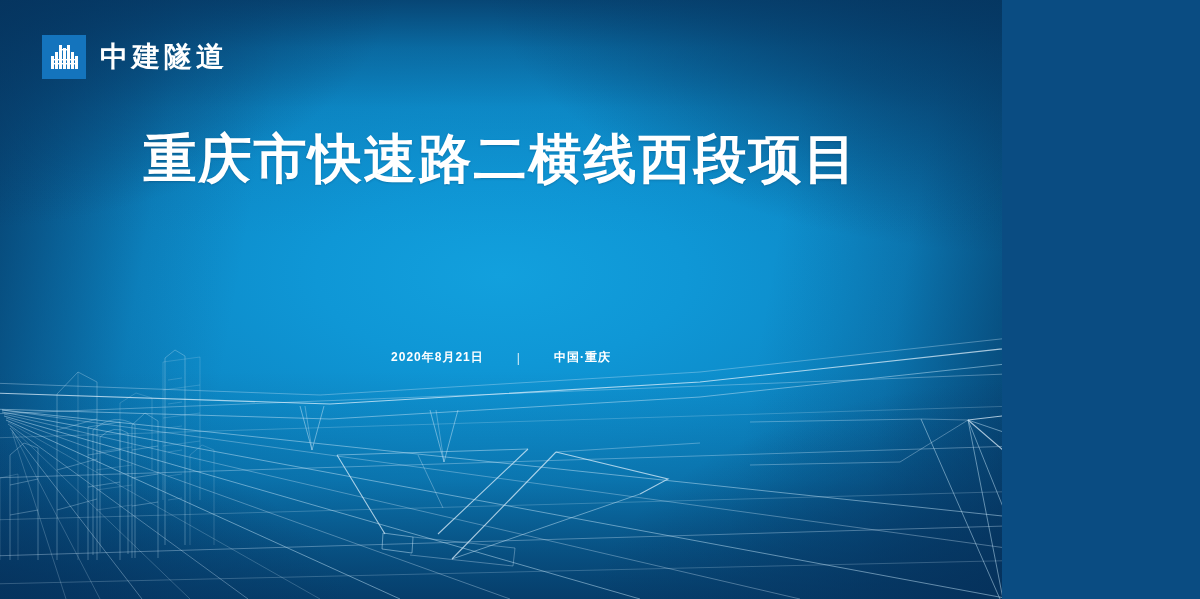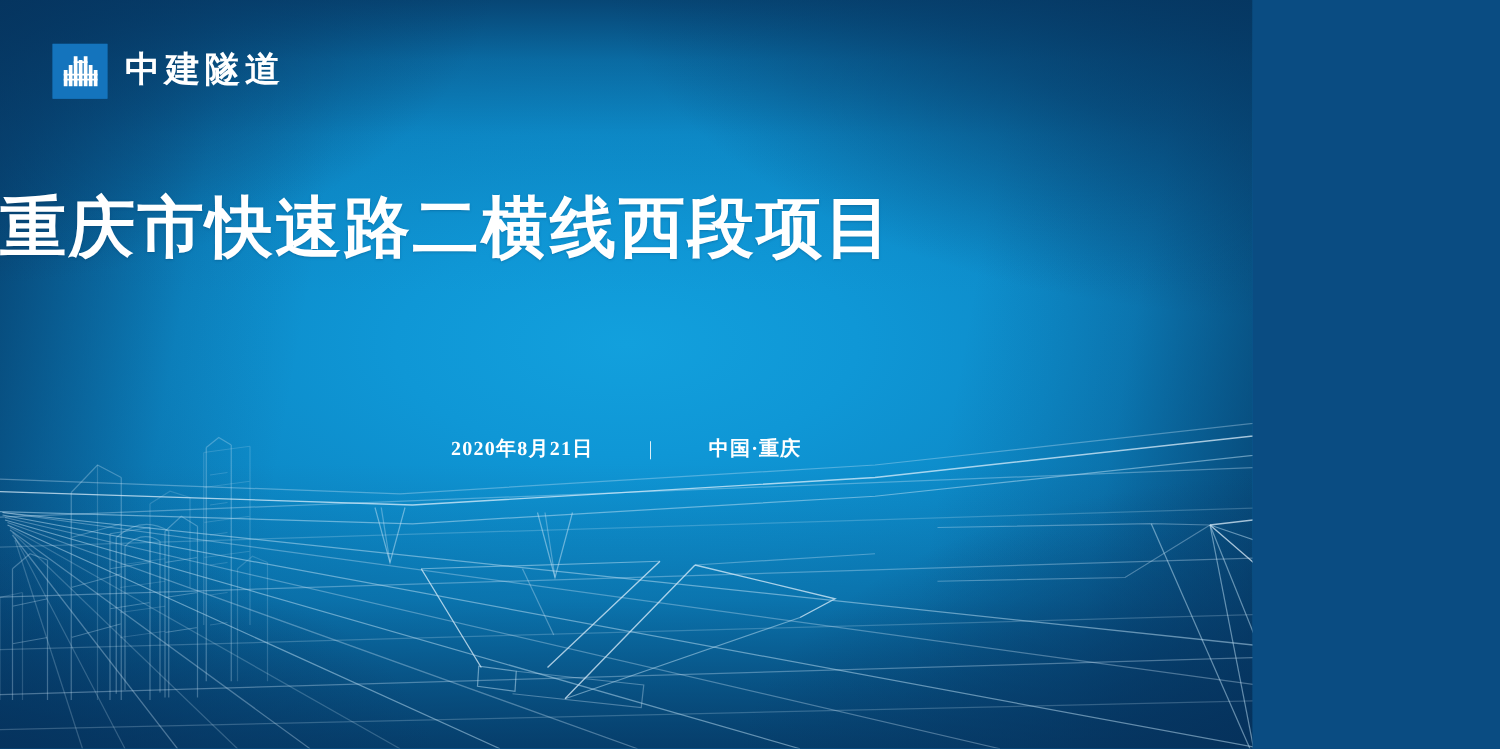--- a/index.html
+++ b/index.html
@@ -10,21 +10,20 @@
   body {
     font-family: "Liberation Sans", "DejaVu Sans", sans-serif;
   }
 
   .stage {
     position: relative;
     width: 1002px;
     height: 599px;
     overflow: hidden;
     background: #0b4a80;
-    font-family: Liberation Serif, serif;
   }
 
   
   .bg-base {
     position: absolute;
     inset: 0;
     background:
       radial-gradient(115% 92% at 50% 46%,
         #12a0dd 0%,
         #0f97d6 16%,
@@ -164,45 +163,44 @@
     line-height: 1;
     white-space: nowrap;
   }
 
   
   .title-block {
     position: absolute;
     left: 0;
     right: 0;
     top: 125px;
-    text-align: left;
-    margin-top: 24px;
+    text-align: center;
   }
   .title-line {
     color: #ffffff;
     font-size: 53px;
     font-weight: bold;
     letter-spacing: 2px;
     line-height: 1.29;
     white-space: nowrap;
     text-shadow: 0 1px 2px rgba(4,50,90,0.28);
   }
 
   
   .meta-row {
     position: absolute;
     left: 0;
     right: 0;
     top: 349px;
     display: flex;
     justify-content: center;
     align-items: center;
-    gap: 44px;
+    gap: 33px;
     color: #ffffff;
-    font-size: 16px;
+    font-size: 12px;
     font-weight: bold;
     letter-spacing: 1px;
     white-space: nowrap;
     text-align: center;
   }
   .meta-sep {
     opacity: 0.85;
     font-weight: normal;
   }
 </style>

